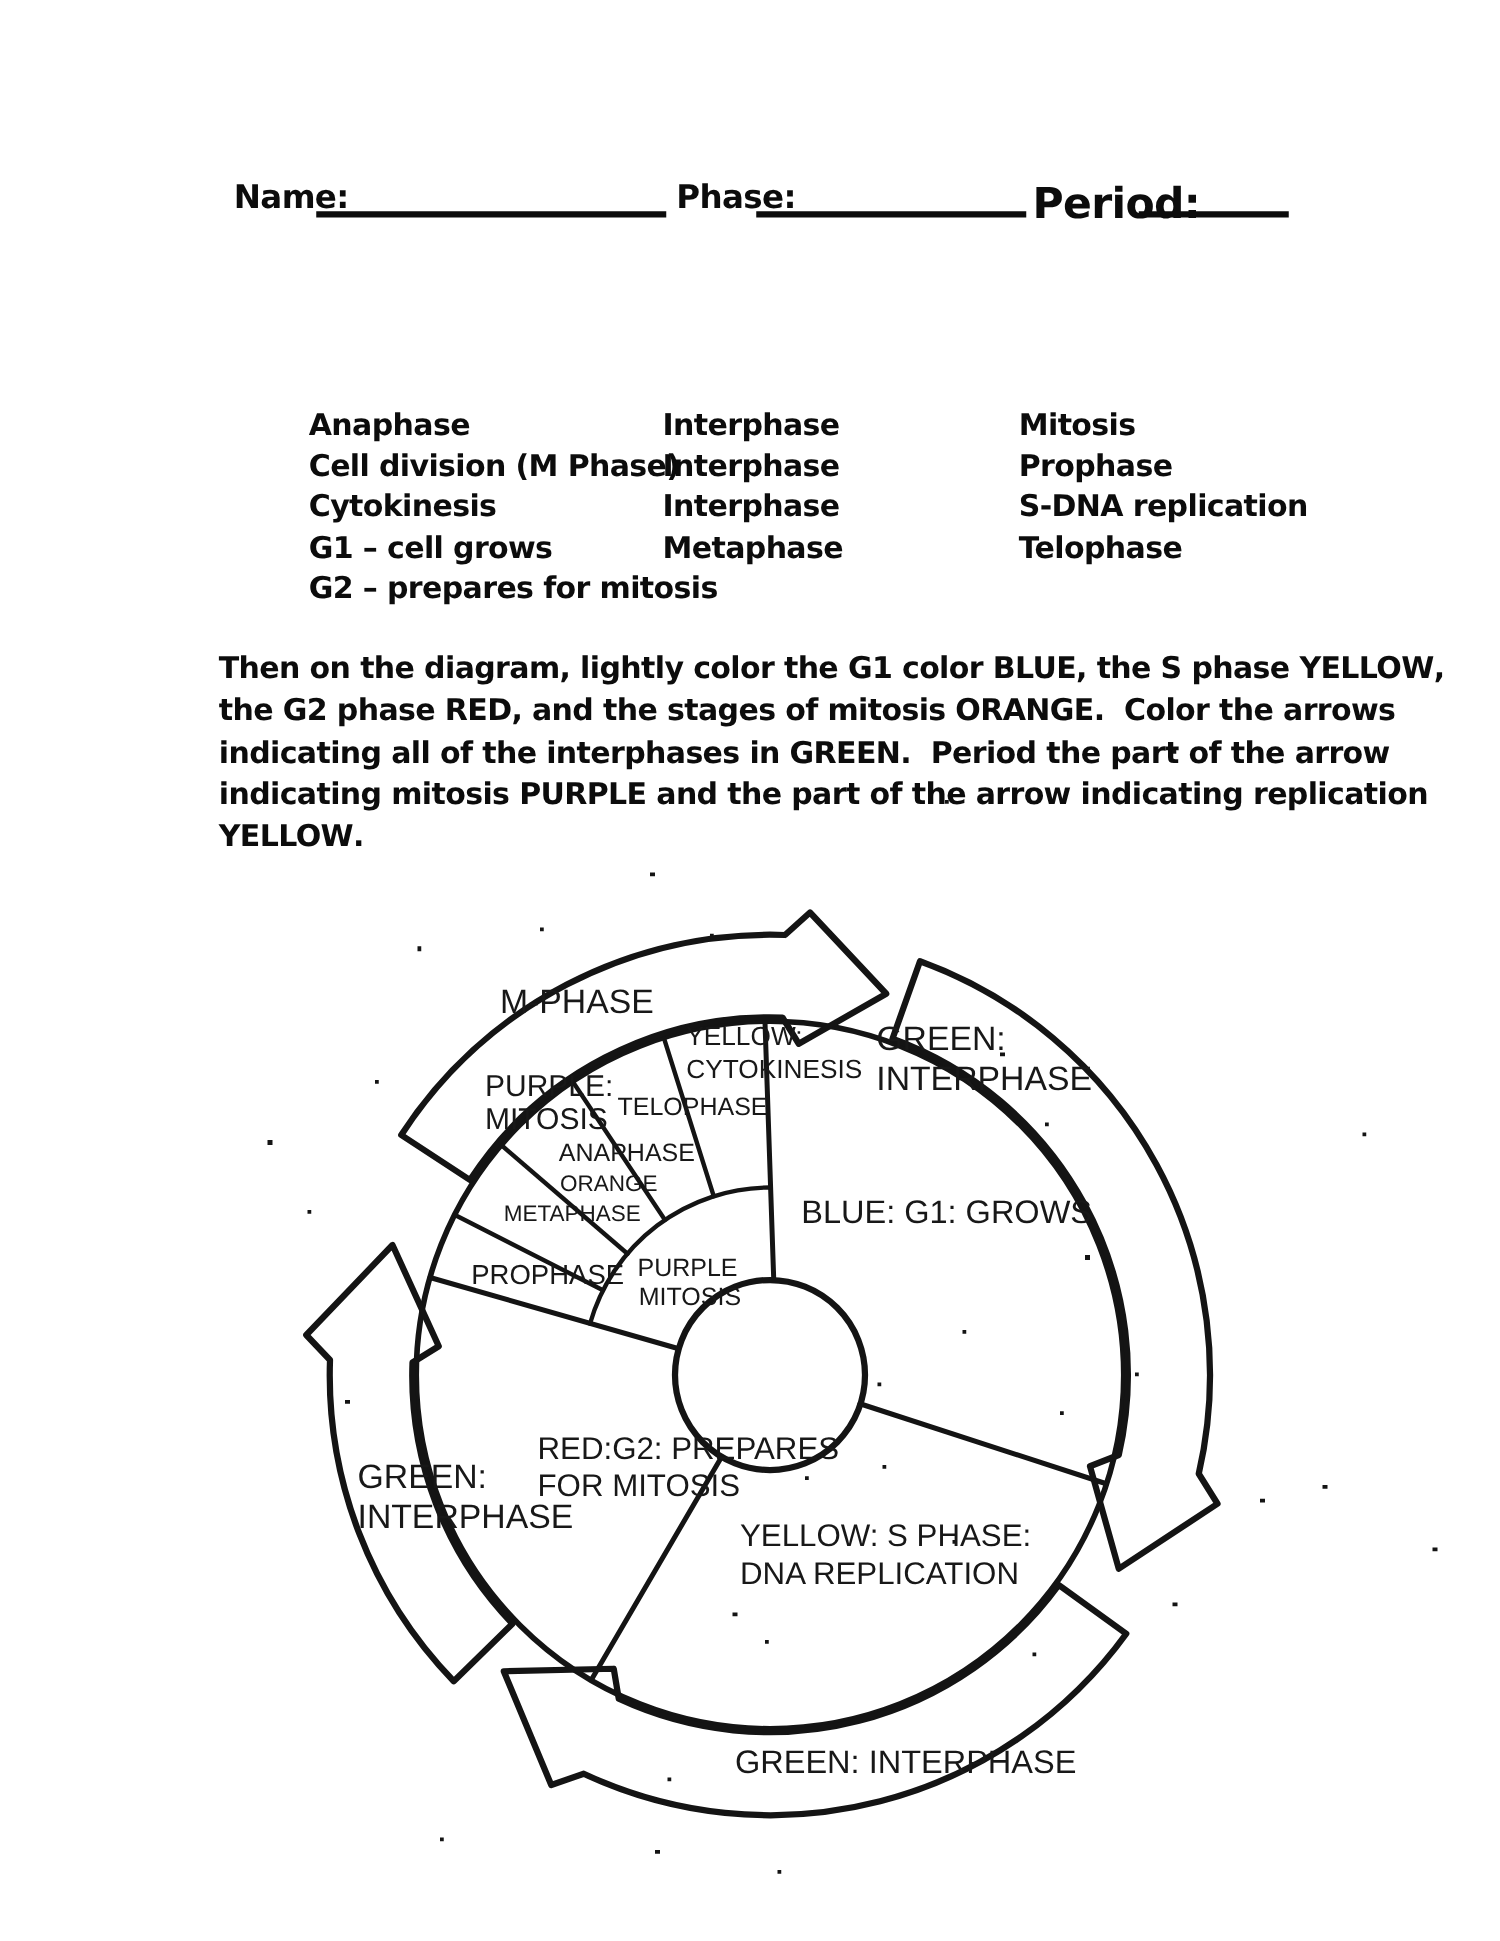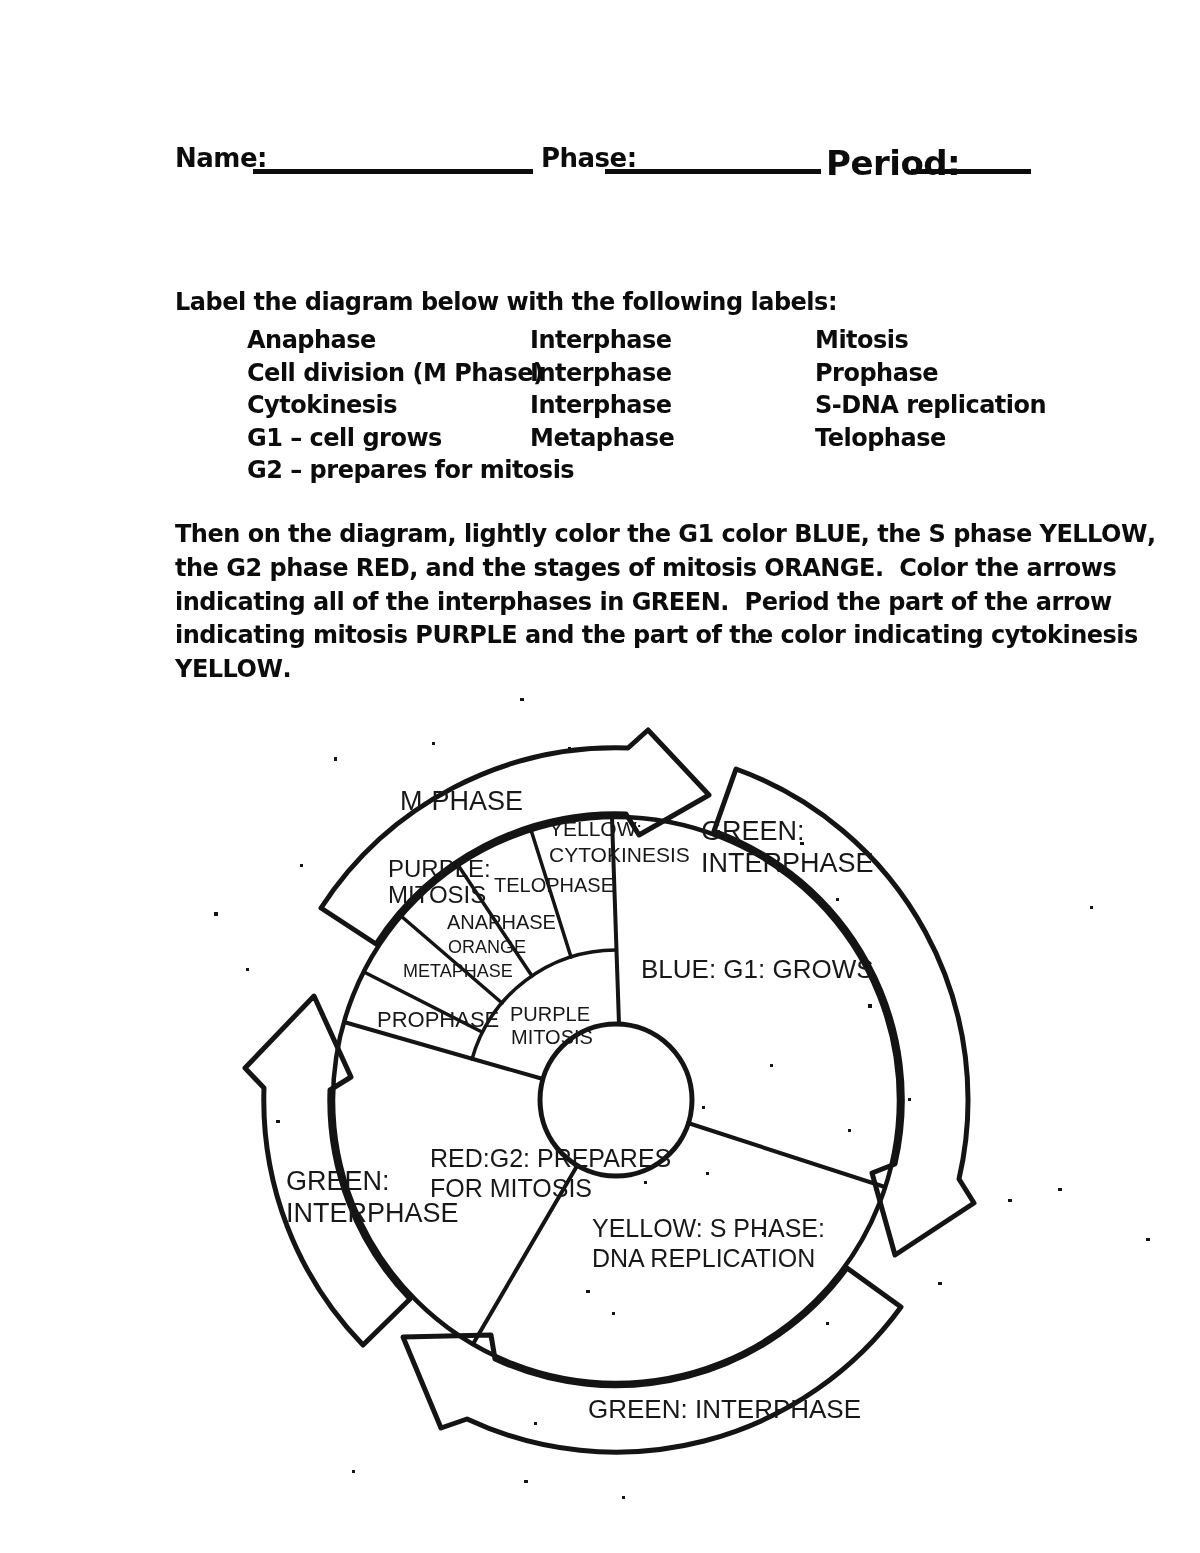--- a/index.html
+++ b/index.html
@@ -17,29 +17,28 @@
     border-bottom:4px solid #0c0c0c;padding:0 4px 4px 4px;white-space:pre;
   }
   svg text{font-family:"Liberation Sans","DejaVu Sans",sans-serif;fill:#181818;}
   svg .ln{stroke:#141414;fill:none;stroke-linecap:round;stroke-linejoin:round;}
 </style>
 </head>
 <body>
 
 <div class="page">
 
-  <span class="t hand" style="left:175px;top:143px;font-size:26px">Name:</span>
+  <span class="t hand" style="left:187px;top:143px;font-size:26px">Name:</span>
   <span class="blank" style="left:253px;top:169px;width:280px"></span>
   <span class="t hand" style="left:541px;top:143px;font-size:26px">Phase:</span>
   <span class="blank" style="left:605px;top:169px;width:216px"></span>
   <span class="t hand" style="left:826px;top:143px;font-size:34px">Period:</span>
   <span class="blank" style="left:911px;top:169px;width:120px"></span>
 
 
-  <div class="t hand" style="left:175px;top:288px">Label the diagram below with the following labels:</div>
 
   <div>
     <span class="t hand" style="left:247px;top:326px">Anaphase</span>
     <span class="t hand" style="left:530px;top:326px">Interphase</span>
     <span class="t hand" style="left:815px;top:326px">Mitosis</span>
     <span class="t hand" style="left:247px;top:359px">Cell division (M Phase)</span>
     <span class="t hand" style="left:530px;top:359px">Interphase</span>
     <span class="t hand" style="left:815px;top:359px">Prophase</span>
     <span class="t hand" style="left:247px;top:391px">Cytokinesis</span>
     <span class="t hand" style="left:530px;top:391px">Interphase</span>
@@ -47,21 +46,21 @@
     <span class="t hand" style="left:247px;top:424px">G1 – cell grows</span>
     <span class="t hand" style="left:530px;top:424px">Metaphase</span>
     <span class="t hand" style="left:815px;top:424px">Telophase</span>
     <span class="t hand" style="left:247px;top:456px">G2 – prepares for mitosis</span>
   </div>
 
   <div>
     <div class="t hand" style="left:175px;top:520px"><span>Then on the diagram, lightly color the G1 color </span><b>BLUE</b><span>, the S phase </span><b>YELLOW</b><span>,</span></div>
     <div class="t hand" style="left:175px;top:554px"><span>the G2 phase </span><b>RED</b><span>, and the stages of mitosis </span><b>ORANGE</b><span>.  Color the arrows</span></div>
     <div class="t hand" style="left:175px;top:588px"><span>indicating all of the interphases in </span><b>GREEN</b><span>.  Period the part of the arrow</span></div>
-    <div class="t hand" style="left:175px;top:621px"><span>indicating mitosis </span><b>PURPLE</b><span> and the part of the color indicating cytokinesis</span></div>
+    <div class="t hand" style="left:175px;top:621px"><span>indicating mitosis </span><b>PURPLE</b><span> and the part of the arrow indicating replication</span></div>
     <div class="t hand" style="left:175px;top:655px"><b>YELLOW</b><span>.</span></div>
   </div>
 
   <svg width="1200" height="1553" viewBox="0 0 1200 1553" style="position:absolute;left:0;top:0;">
 
     <circle class="ln" cx="616" cy="1100" r="283" stroke-width="4.5"></circle>
 
     <path class="ln" stroke-width="4" d="M 619 1024 L 612 818"></path>
     <path class="ln" stroke-width="4" d="M 688 1123 L 885 1187"></path>
     <path class="ln" stroke-width="4" d="M 577 1166 L 473 1344"></path>

